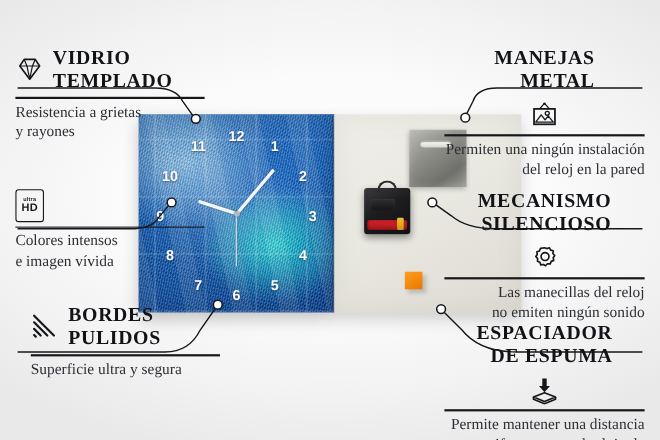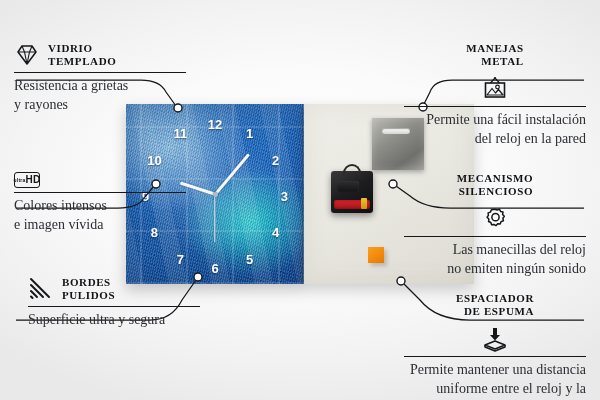--- a/index.html
+++ b/index.html
@@ -113,34 +113,34 @@
     box-shadow:3px 3px 4px rgba(0,0,0,.18);
   }
 
   
   .feat { position:absolute; z-index:4; }
   .feat-head { display:flex; align-items:center; gap:8px; }
   .feat-left .feat-head { justify-content:flex-start; }
   .feat-right .feat-head { justify-content:flex-end;flex-direction:column; }
   .feat-title {
     font-family:"Liberation Serif", serif; font-weight:700; color:#111316;
-    font-size:11px; line-height:1.18; letter-spacing:.6px; white-space:pre-line;
+    font-size:18px; line-height:1.18; letter-spacing:.6px; white-space:pre-line;
   }
   .feat-right .feat-title { text-align:right; }
   .feat-rule { height:1.2px; background:#15171a; margin:4px 0 4px 0; }
   .feat-sub {
     font-family:"Liberation Serif", serif; color:#2b2e33; font-size:14px; line-height:1.32;
     white-space:pre-line;
   }
   .feat-right .feat-sub { text-align:right; }
 
   .ico { width:26px; height:26px; flex:0 0 26px; display:block; }
   .ico-hd {
-    width:26px; height:16px; flex:0 0 26px; border:1.4px solid #15171a; border-radius:3px;
-    display:flex; align-items:center; justify-content:center; line-height:1;
+    width:26px; height:30px; flex:0 0 26px; border:1.4px solid #15171a; border-radius:3px;
+    display:flex; flex-direction:column; align-items:center; justify-content:center; line-height:1;
   }
   .ico-hd .u { font-family:"Liberation Sans", sans-serif; font-size:5px; font-weight:700; color:#15171a; letter-spacing:.2px; }
   .ico-hd .h { font-family:"Liberation Sans", sans-serif; font-size:10px; font-weight:700; color:#15171a; letter-spacing:.3px; }
 
   
   #f-vidrio  { left:14px;  top:42px;  width:172px; }
   #f-hd      { left:14px;  top:172px; width:172px; }
   #f-bordes  { left:28px;  top:276px; width:172px; }
   #f-manejas { right:14px; top:42px;  width:182px; }
   #f-mecan   { right:14px; top:172px; width:182px; }
@@ -257,21 +257,21 @@
 METAL</div>
       <svg class="ico" viewBox="0 0 26 26">
         <path d="M13 2 L8.5 7 M13 2 L17.5 7" fill="none" stroke="#15171a" stroke-width="1.2"></path>
         <circle cx="13" cy="2.2" r="1.1" fill="#15171a"></circle>
         <rect x="3.5" y="7" width="19" height="14" fill="none" stroke="#15171a" stroke-width="1.6"></rect>
         <path d="M5 19 L10 12.5 L13.5 17 L16.5 13.5 L21 19 Z" fill="none" stroke="#15171a" stroke-width="1.2" stroke-linejoin="round"></path>
         <circle cx="15.5" cy="11" r="1.8" fill="none" stroke="#15171a" stroke-width="1.2"></circle>
       </svg>
     </div>
     <div class="feat-rule"></div>
-    <div class="feat-sub">Permite una fácil instalación
+    <div class="feat-sub">Permiten una ningún instalación
 del reloj en la pared</div>
   </div>
 
   <div class="feat feat-right" id="f-mecan">
     <div class="feat-head">
       <div class="feat-title">MECANISMO
 SILENCIOSO</div>
       <svg class="ico" viewBox="0 0 26 26">
         <path d="M13 3.2 L15.1 4.0 L17.4 3.2 L18.6 5.4 L21.0 6.0 L20.6 8.5 L22.3 10.3
                  L20.9 12.3 L21.4 14.7 L19.1 15.6 L18.2 17.9 L15.7 17.8 L13.9 19.6

